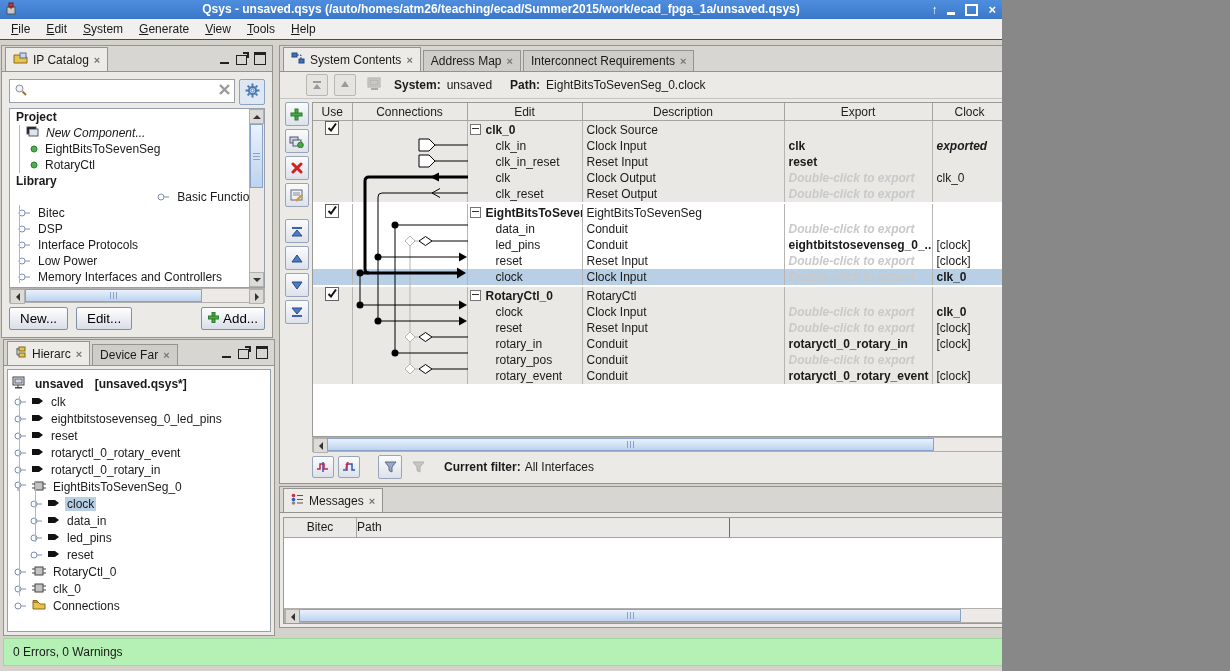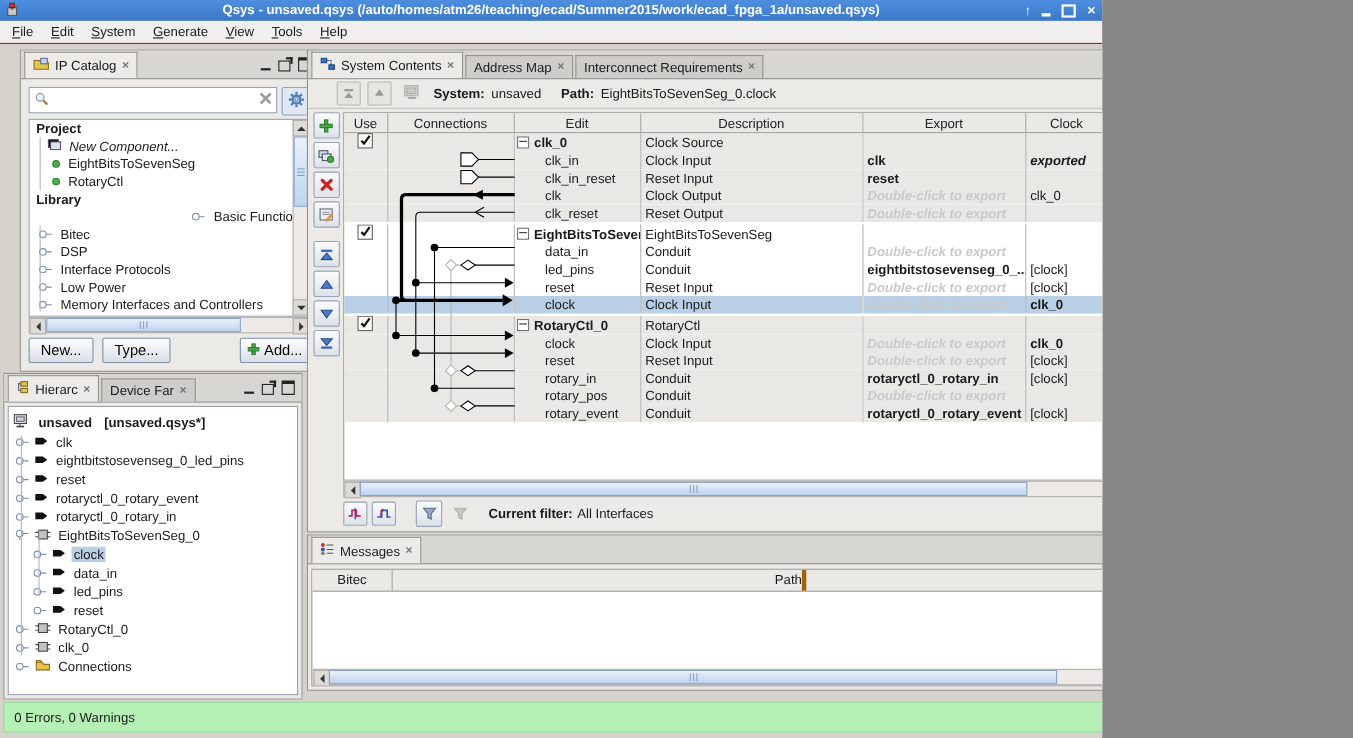--- a/index.html
+++ b/index.html
@@ -117,21 +117,21 @@
     <span class="menu-item"><u>E</u>dit</span>
     <span class="menu-item"><u>S</u>ystem</span>
     <span class="menu-item"><u>G</u>enerate</span>
     <span class="menu-item"><u>V</u>iew</span>
     <span class="menu-item"><u>T</u>ools</span>
     <span class="menu-item"><u>H</u>elp</span>
   </div>
 
   <div class="desktop">
 
-    <div class="panel" style="left:18px;top:5px;width:270px;height:291px;">
+    <div class="panel" style="left:1px;top:5px;width:270px;height:291px;">
       <div class="tabstrip">
         <div class="tab active">
           <span>
             <svg width="15" height="12">
                 <path d="M1,3 h5 l2,2 h6 v6 h-13 z" fill="#e8c24a" stroke="#8a6d1f"></path>
                 <rect x="7" y="1" width="6" height="5" fill="#c9d6ee" stroke="#5a6f96"></rect>
               </svg>
           </span>
           <span>IP Catalog</span>
           <span class="tclose">×</span>
@@ -283,21 +283,21 @@
         <div class="sb-btn" style="right:0;top:0;">
             <span class="tri-r"></span>
           </div>
       </div>
 
       <div style="position:absolute;left:7px;right:7px;top:261px;display:flex;gap:8px;">
         <button class="jbtn">
             <span>New...</span>
           </button>
         <button class="jbtn">
-            <span>Type...</span>
+            <span>Edit...</span>
           </button>
         <button class="jbtn" style="margin-left:auto;width:64px;">
           <span><svg width="11" height="11">
                 <g fill="#47a847" stroke="#2d7d2d">
                   <rect x="4" y="0.5" width="3" height="10"></rect>
                   <rect x="0.5" y="4" width="10" height="3"></rect>
                 </g>
               </svg></span>
           <span>Add...</span>
         </button>
@@ -932,21 +932,21 @@
         </div>
         <span class="dock">
           <span class="d-min"></span>
           <span class="d-float"></span>
           <span class="d-max"></span>
         </span>
       </div>
       <div style="position:absolute;left:3px;right:3px;top:30px;bottom:3px;background:#fff;border:1px solid #9a9996;overflow:hidden;">
         <div style="display:flex;height:19px;border-bottom:1px solid #a5a4a1;background:#eae9e6;">
           <div style="width:72px;border-right:1px solid #a5a4a1;text-align:center;line-height:19px;">Bitec</div>
-          <div style="width:372px;border-right:4px solid #a16207;text-align:right;line-height:19px;">Path</div>
+          <div style="width:372px;border-right:1px solid #a16207;text-align:left;line-height:19px;">Path</div>
           <div style="flex:1;text-align:right;line-height:19px;padding-right:2px;">Mes</div>
         </div>
         <div style="height:66px;"></div>
         <div class="sbh" style="left:0;right:0;bottom:0;">
           <div class="sb-btn" style="left:0;top:0;">
               <span class="tri-l"></span>
             </div>
           <div class="sb-thumb" style="left:14px;top:0;width:660px;height:11px;">
               <div class="gripv">
                 <i></i>

